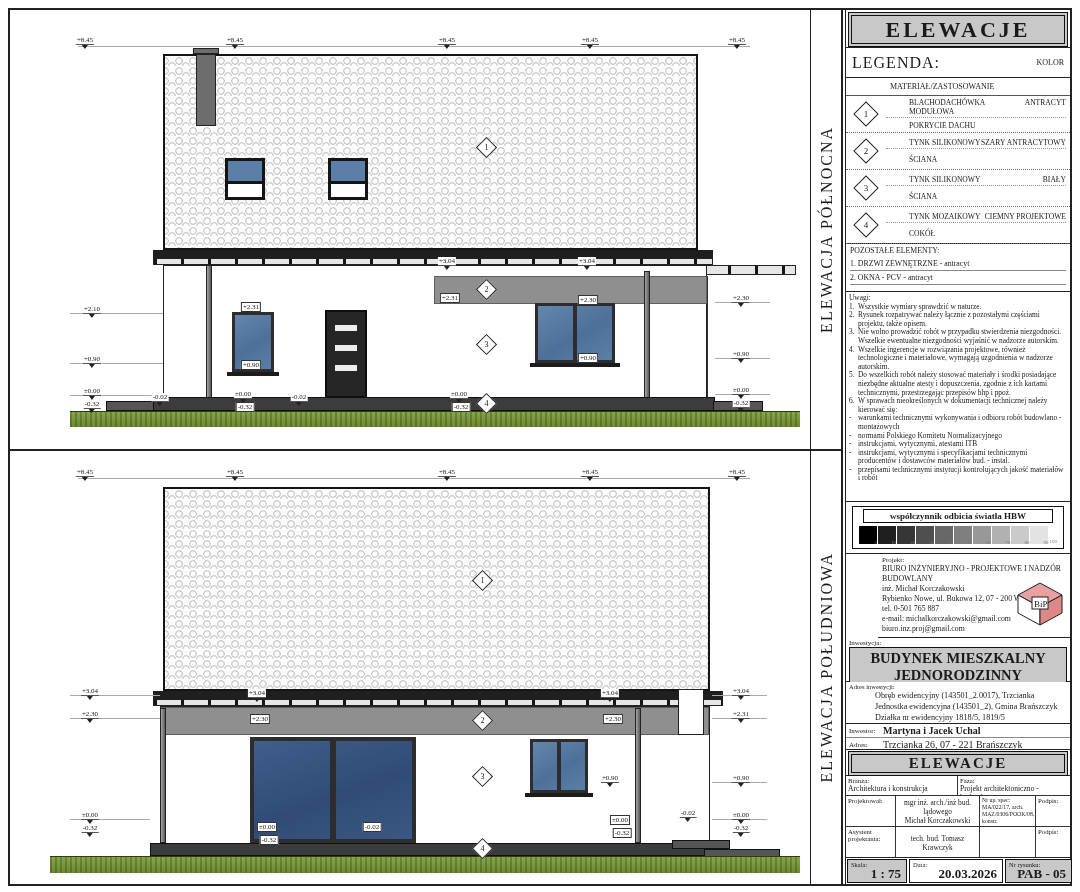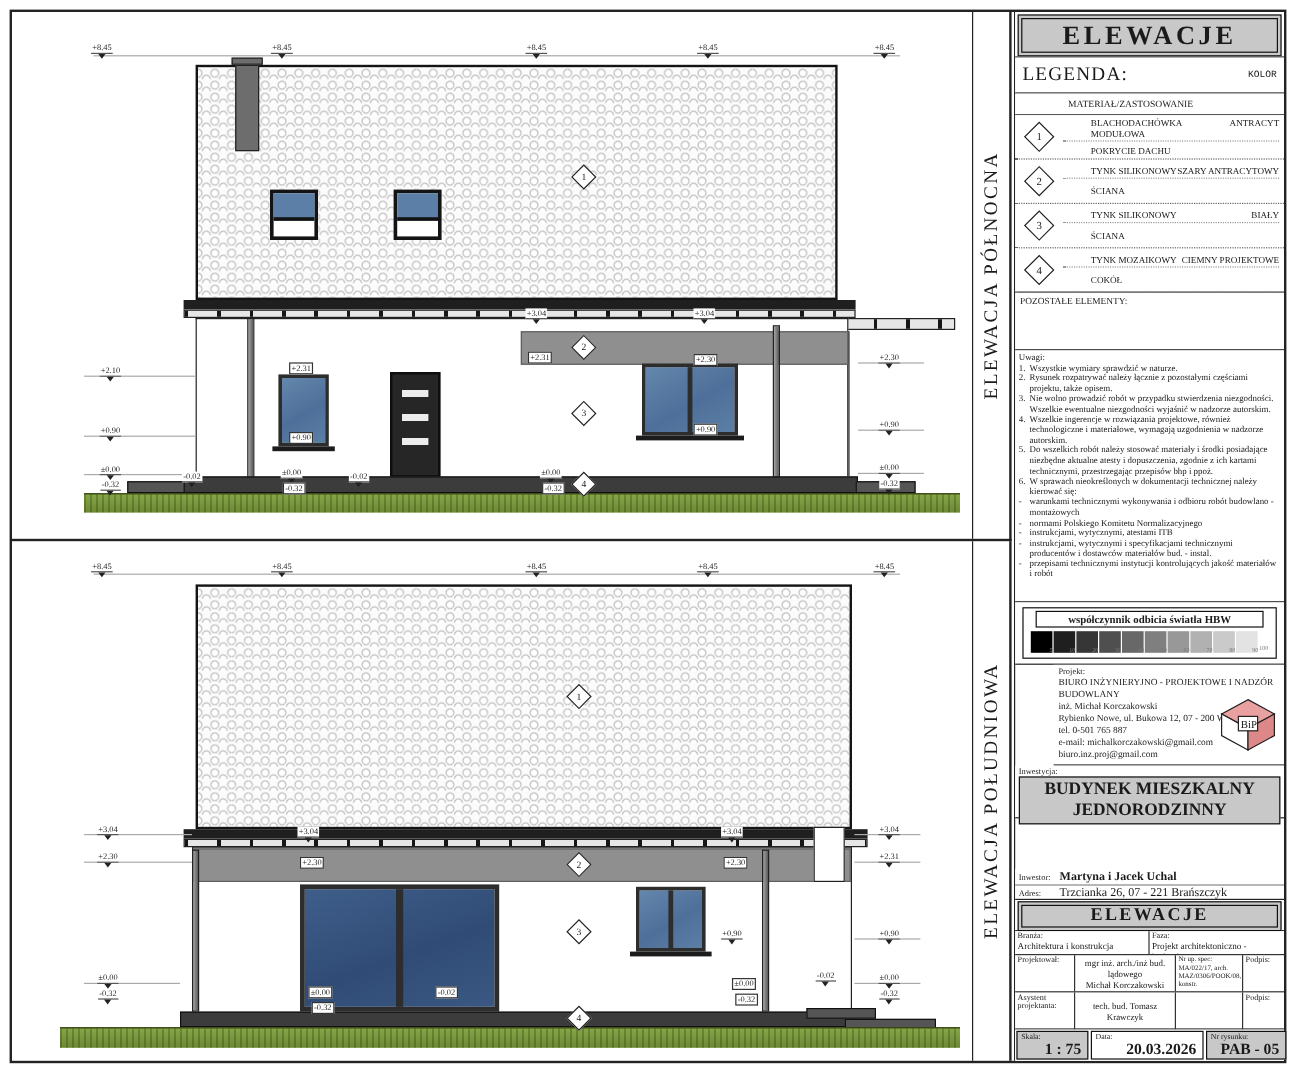--- a/index.html
+++ b/index.html
@@ -48,21 +48,21 @@
   .dim .tri{width:0;height:0;border-left:3.5px solid transparent;border-right:3.5px solid transparent;border-top:4.5px solid #222;}
   
   .tb{position:absolute;left:835px;top:0;right:0;bottom:0;border-left:0.5px solid #222;font-size:8px;}
   .tb section{position:absolute;left:0;right:0;box-sizing:border-box;border-bottom:1.5px solid #222;background:#fff;}
   .gray-title{background:#c8c8c8;border:1.5px solid #111;position:relative;display:flex;align-items:center;justify-content:center;}
   .gray-title::before{content:"";position:absolute;inset:2px;border:1px solid #111;pointer-events:none;}
   .h-elew{font-size:22px;font-weight:bold;letter-spacing:3px;}
   #tb-header{top:0;height:38px;padding:2px;}
   #tb-legend{top:38px;height:30px;display:flex;align-items:center;justify-content:space-between;padding:0 6px;}
   #tb-legend .lg-t{font-size:16px;letter-spacing:1px;}
-  #tb-legend .lg-k{font-size:8px;font-family:Liberation Mono, monospace;}
+  #tb-legend .lg-k{font-size:8px;}
   #tb-mat{top:68px;height:18px;display:flex;align-items:center;padding-left:44px;border-bottom:1px solid #555;}
   #tb-rows{top:86px;height:148px;}
   .lg-row{display:flex;height:37px;border-bottom:1px dotted #666;box-sizing:border-box;}
   .lg-dwrap{width:40px;display:flex;align-items:center;justify-content:center;flex:none;}
   .diamond.lg{position:relative;width:18px;height:18px;}
   .diamond.lg span{font-size:9px;}
   .lg-mid{flex:1;display:flex;flex-direction:column;justify-content:space-evenly;padding-right:4px;}
   .lg-top{display:flex;justify-content:space-between;border-bottom:1px dotted #999;padding-bottom:1px;}
   .lg-mat,.lg-app{font-size:7.6px;padding-left:23px;}
   .lg-col{font-size:7.6px;text-align:right;white-space:nowrap;}
@@ -485,20 +485,24 @@
             <div class="lg-top">
               <span class="lg-mat">TYNK MOZAIKOWY</span>
               <span class="lg-col">CIEMNY PROJEKTOWE</span>
             </div>
             <div class="lg-app">COKÓŁ</div>
           </div>
         </div>
       </section>
     <section id="tb-poz">
       <div class="pz-t">POZOSTAŁE ELEMENTY:</div>
+      <div id="poz-lines">
+          <div class="pz-line">1. DRZWI ZEWNĘTRZNE - antracyt</div>
+          <div class="pz-line">2. OKNA - PCV - antracyt</div>
+        </div>
     </section>
     <section id="tb-uwagi">
       <div>Uwagi:</div>
       <div id="uwagi-list">
           <div class="uw-item">
             <span class="uw-n">1.</span>
             <span class="uw-t">Wszystkie wymiary sprawdzić w naturze.</span>
           </div>
           <div class="uw-item">
             <span class="uw-n">2.</span>
@@ -602,20 +606,28 @@
         </svg>
       </div>
     </section>
     <section id="tb-inw">
       <div class="sec-label">Inwestycja:</div>
       <div class="inw-box">
         <div>BUDYNEK MIESZKALNY</div>
         <div>JEDNORODZINNY</div>
       </div>
     </section>
+    <section id="tb-adr">
+      <div class="sec-label" style="font-size:6.5px">Adres inwestycji:</div>
+      <div id="adres-lines">
+          <div class="adr-line">Obręb ewidencyjny (143501_2.0017), Trzcianka</div>
+          <div class="adr-line">Jednostka ewidencyjna (143501_2), Gmina Brańszczyk</div>
+          <div class="adr-line">Działka nr ewidencyjny 1818/5, 1819/5</div>
+        </div>
+    </section>
     <section id="tb-invrows">
       <div class="invrow" style="border-bottom:1px solid #888">
         <span class="il">Inwestor:</span>
         <span class="iv b">Martyna i Jacek Uchal</span>
       </div>
       <div class="invrow">
         <span class="il">Adres:</span>
         <span class="iv">Trzcianka 26, 07 - 221 Brańszczyk</span>
       </div>
     </section>

